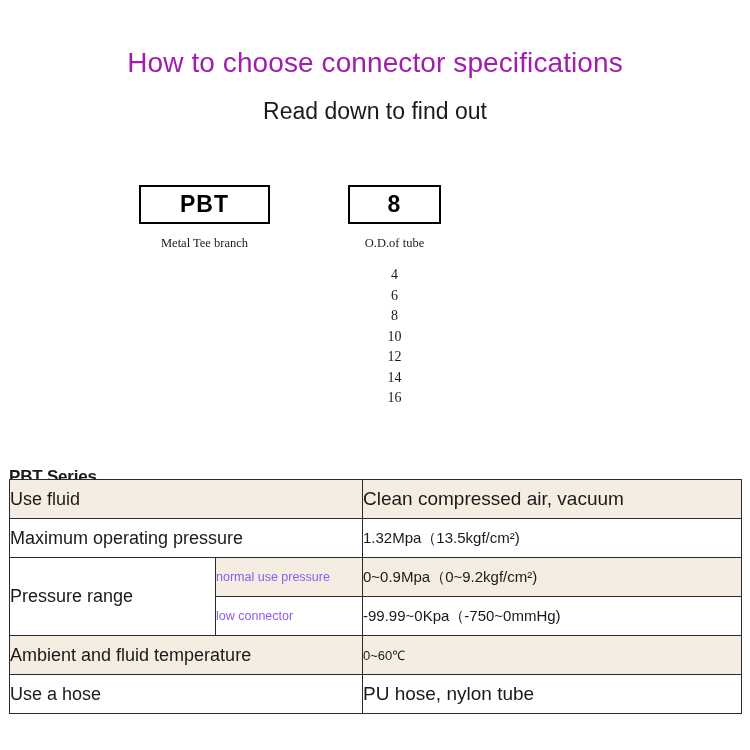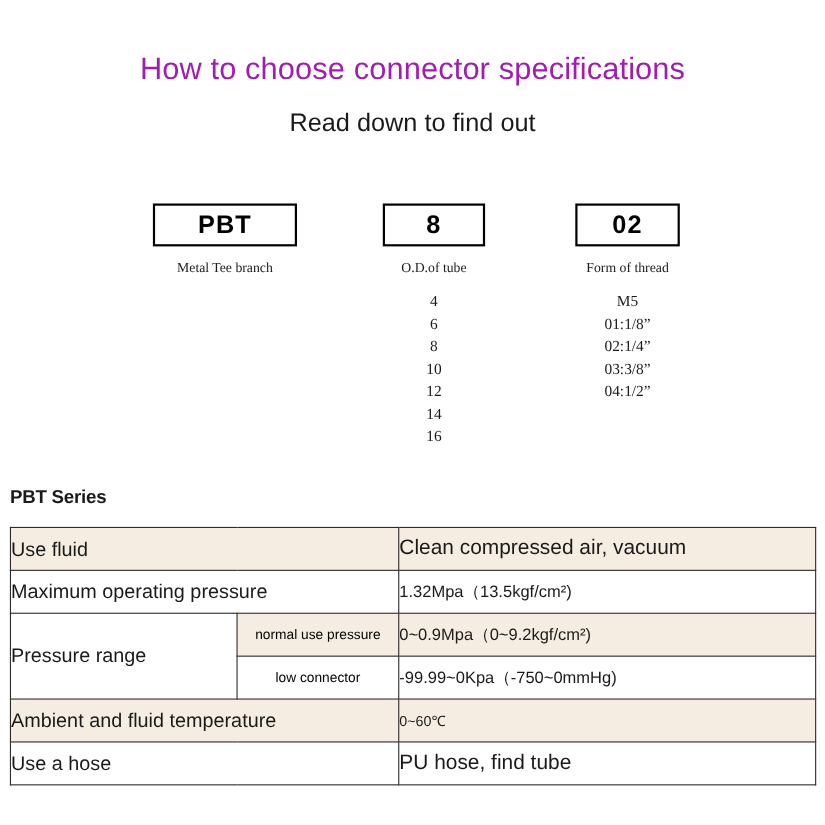--- a/index.html
+++ b/index.html
@@ -87,21 +87,21 @@
     font-size: 14px;
     line-height: 20.5px;
     color: #1a1a1a;
     font-family: "Liberation Serif", serif;
     white-space: nowrap;
   }
 
   
   .series-heading {
     position: absolute;
-    top: 442px;
+    top: 467px;
     left: 9px;
     font-size: 17px;
     font-weight: bold;
     color: #1a1a1a;
     letter-spacing: -0.2px;
   }
 
   
   .spec-table {
     position: absolute;
@@ -121,22 +121,21 @@
   .row-beige { background: #f5ede2; }
   .row-white { background: #ffffff; }
 
   .label-cell {
     font-size: 18px;
     color: #1a1a1a;
     height: 38px;
   }
   .sub-label-cell {
     font-size: 12.5px;
-    color: #000000;
-    text-align: center;
+    color: #8b5cf6;
     height: 38px;
   }
   .value-cell {
     color: #1a1a1a;
   }
   .value-big { font-size: 19px; }
   .value-small { font-size: 15px; font-family: "Liberation Sans", sans-serif; }
   .value-tiny { font-size: 13px; }
 </style>
 </head>
@@ -163,33 +162,20 @@
       <div>4</div>
       <div>6</div>
       <div>8</div>
       <div>10</div>
       <div>12</div>
       <div>14</div>
       <div>16</div>
     </div>
   </div>
 
-  <div class="code-col c3">
-    <div class="code-box">
-      <span>02</span>
-    </div>
-    <div class="code-caption">Form of thread</div>
-    <div class="code-options">
-      <div>M5</div>
-      <div>01:1/8”</div>
-      <div>02:1/4”</div>
-      <div>03:3/8”</div>
-      <div>04:1/2”</div>
-    </div>
-  </div>
 </div>
 
 <div class="series-heading">PBT Series</div>
 
 <table class="spec-table">
   <colgroup>
     <col style="width:206px">
     <col style="width:147px">
     <col style="width:379px">
   </colgroup>
@@ -216,16 +202,16 @@
       <td class="value-cell value-small row-white">-99.99~0Kpa（-750~0mmHg)</td>
     </tr>
 
     <tr>
       <td class="label-cell cell-pad row-beige" colspan="2">Ambient and fluid temperature</td>
       <td class="value-cell value-tiny row-beige">0~60℃</td>
     </tr>
 
     <tr>
       <td class="label-cell cell-pad row-white" colspan="2">Use a hose</td>
-      <td class="value-cell value-big row-white">PU hose, find tube</td>
+      <td class="value-cell value-big row-white">PU hose, nylon tube</td>
     </tr>
   </tbody>
 </table>
 
 </body></html>

